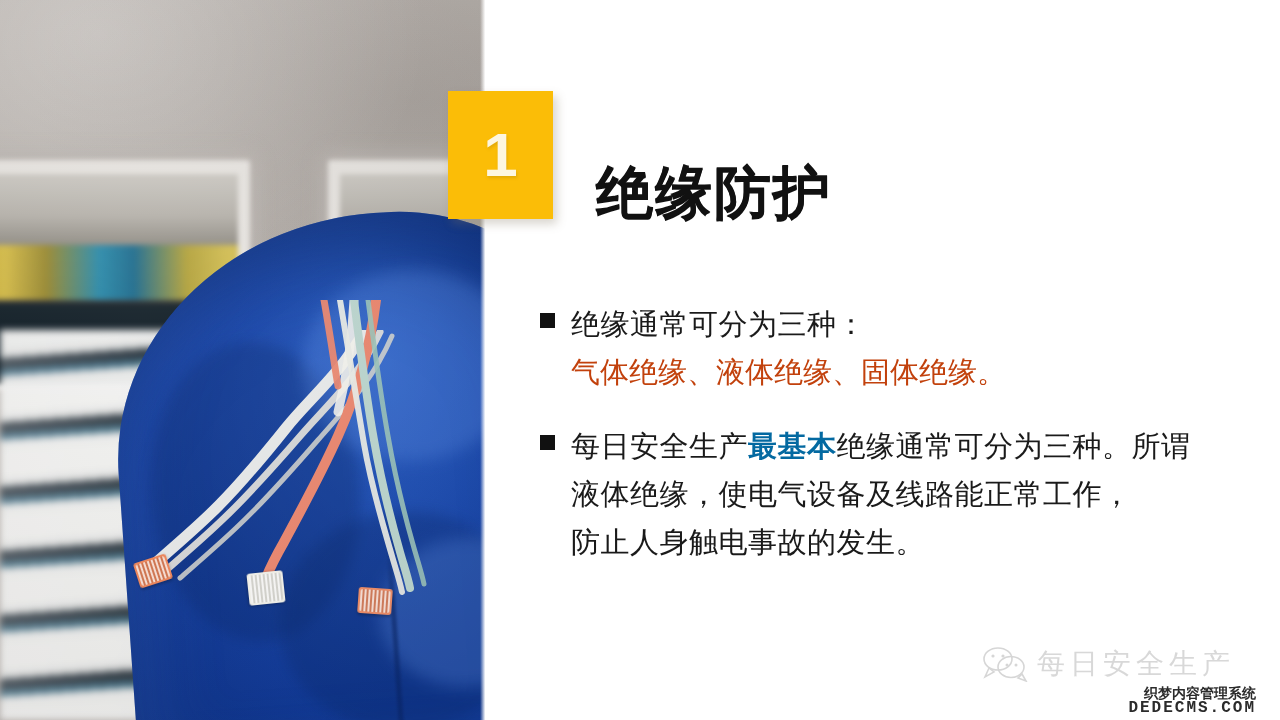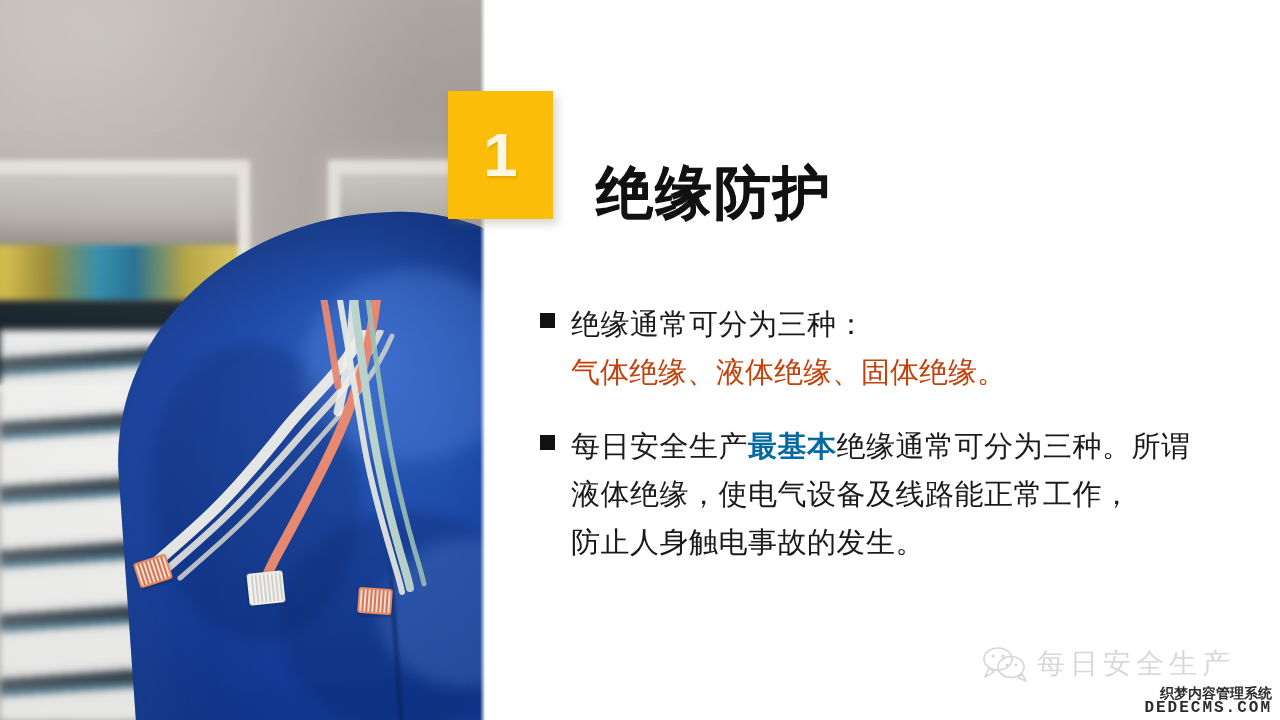--- a/index.html
+++ b/index.html
@@ -232,21 +232,21 @@
     opacity: .55;
   }
   #watermark .wm-text {
     font-size: 28px;
     color: #b9b9b9;
     letter-spacing: 5px;
     white-space: nowrap;
   }
   #dedecms {
     position: absolute;
-    right: 8px;
+    right: 24px;
     top: 686px;
     text-align: right;
     line-height: 1.02;
   }
   #dedecms .cn {
     font-size: 14px;
     font-weight: bold;
     color: #2b2b2b;
     letter-spacing: 0px;
     display:block;

